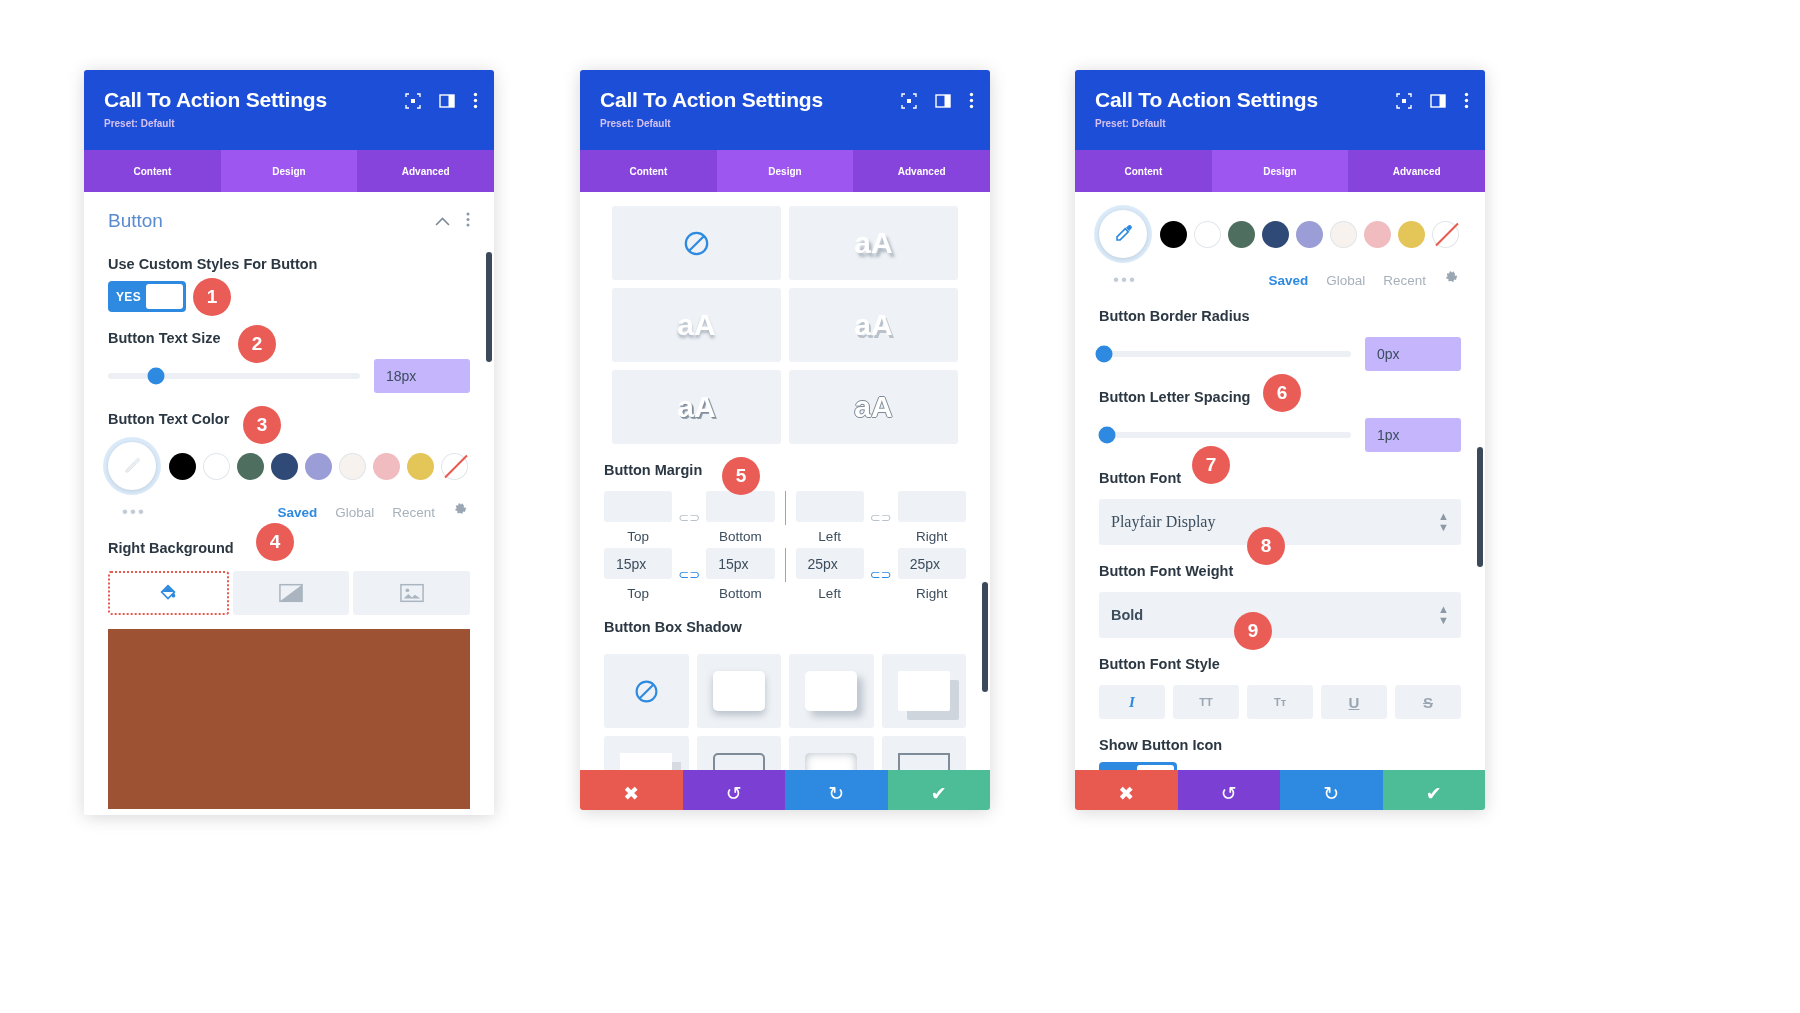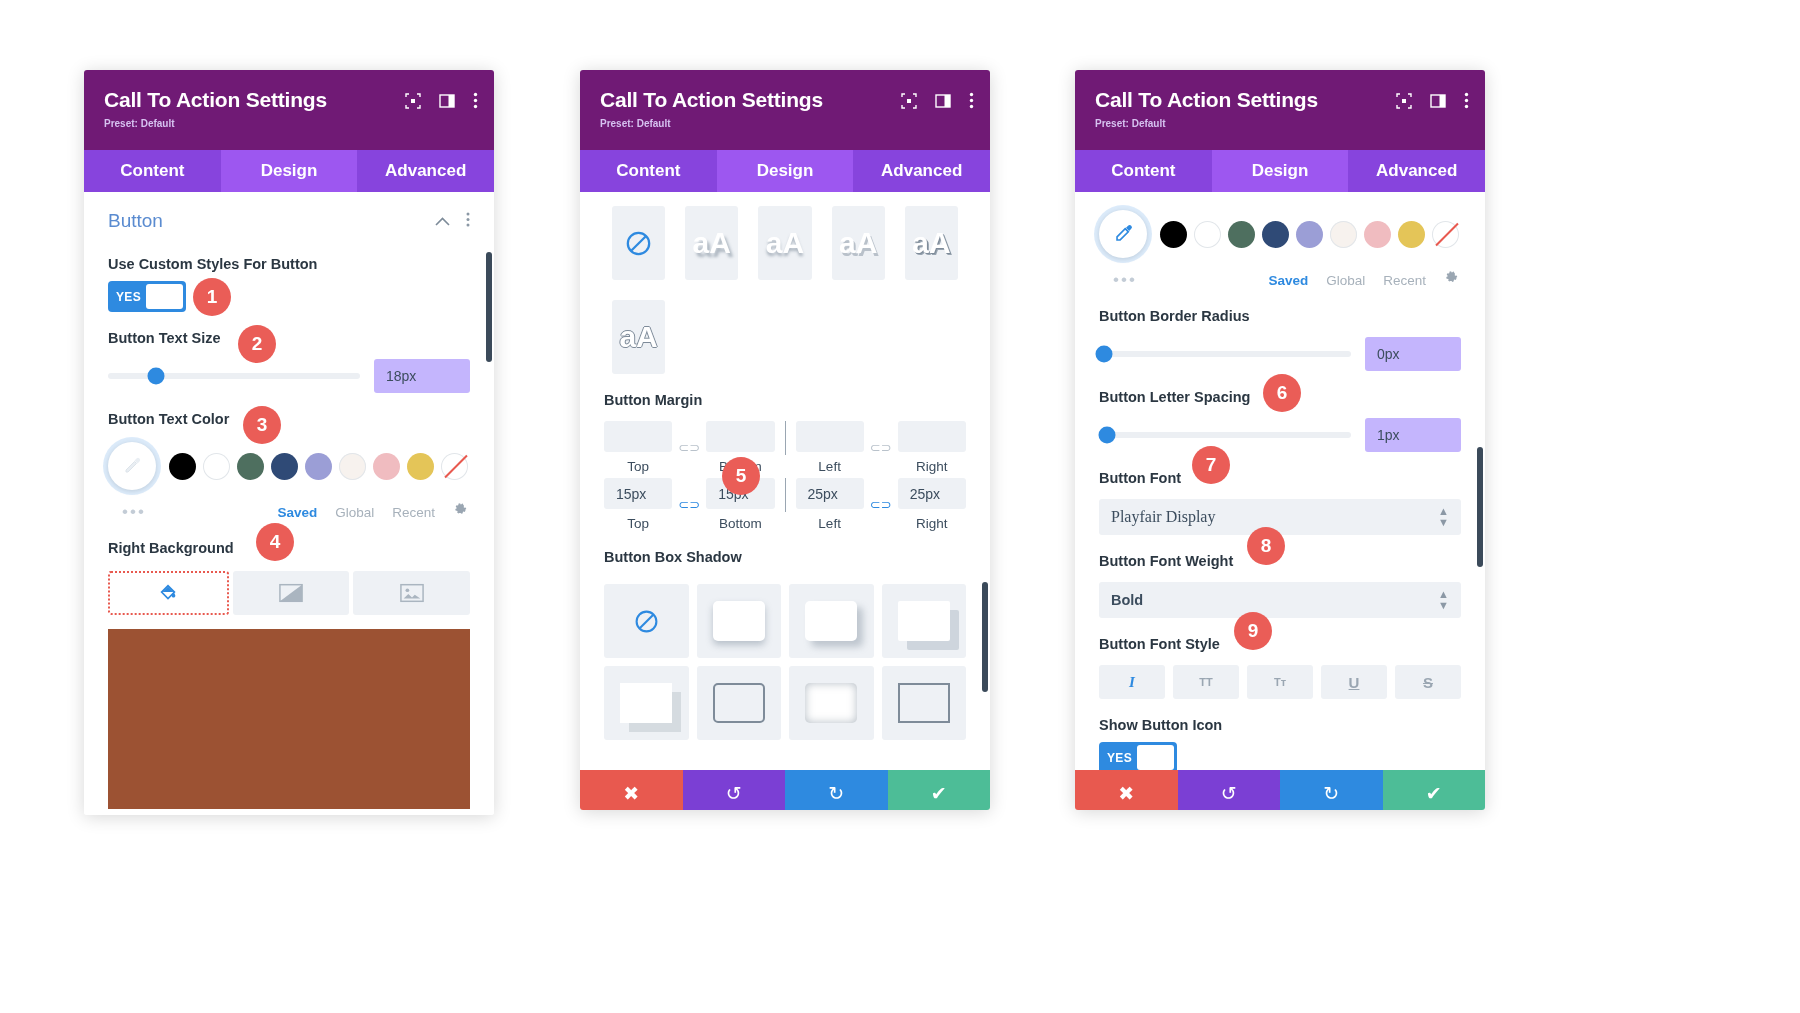--- a/index.html
+++ b/index.html
@@ -17,21 +17,21 @@
     box-shadow: 0 2px 18px rgba(0,0,0,0.16);
     border-radius: 3px;
     overflow: hidden;
   }
   #panel-1 { left: 84px; top: 70px; height: 745px; }
   #panel-2 { left: 580px; top: 70px; height: 740px; }
   #panel-3 { left: 1075px; top: 70px; height: 740px; }
 
   
   .p-header {
-    background: #701a75;
+    background: #1d4ed8;
     padding: 18px 20px 14px 20px;
     position: relative;
     height: 80px;
   }
   .p-title {
     color: #fff; font-size: 21px; font-weight: bold;
     letter-spacing: -0.2px;
   }
   .p-preset {
     color: #d6c2f0; font-size: 10px; font-weight: bold;
@@ -40,21 +40,21 @@
   .hdr-icons {
     position: absolute; right: 16px; top: 22px;
     display: flex; gap: 18px; align-items: center;
   }
   .hdr-icons svg { display: block; }
 
   
   .p-tabs { display: flex; background: #8744dd; height: 42px; }
   .p-tab {
     flex: 1; display: flex; align-items: center; justify-content: center;
-    color: #ffffff; font-size: 17px; font-weight: bold;
+    color: #ffffff; font-size: 10px; font-weight: bold;
     cursor: pointer;
   }
   .p-tab.active { background: #9d57f0; }
 
   
   .p-body {
     position: relative;
     background: #fff;
     overflow: hidden;
   }
@@ -142,21 +142,21 @@
     display: flex; align-items: center; justify-content: center;
   }
   .bg-tab.sel {
     background: #fff; border: 2px dotted #e8594f;
   }
   .bg-swatch {
     margin-top: 14px; height: 180px; background: #9c5233;
   }
 
   
-  .grid3 { display: grid; grid-template-columns: repeat(5,1fr); gap: 20px; padding: 0 32px; margin-top: 14px; }
+  .grid3 { display: grid; grid-template-columns: repeat(2,1fr); gap: 8px; padding: 0 32px; margin-top: 14px; }
   .grid4 { display: grid; grid-template-columns: repeat(4,1fr); gap: 8px; padding: 0 24px; margin-top: 10px; }
   .cell {
     background: #eef1f5; border-radius: 3px; height: 74px;
     display: flex; align-items: center; justify-content: center;
     position: relative; overflow: hidden;
   }
   .cell .aA {
     font-size: 30px; font-weight: bold; color: #ffffff;
     font-family: "Liberation Sans", sans-serif;
   }
@@ -185,21 +185,21 @@
     display: flex; align-items: center; padding-left: 12px;
     font-size: 14px; color: #3c4d5e;
   }
   .sp-lab { font-size: 13.5px; color: #3c4d5e; margin-top: 7px; }
   .link-ico { width: 34px; text-align: center; color: #b9c2cb; font-size: 13px; }
   .link-ico.on { color: #2e8ae0; }
   .vdiv { width: 1px; background: #9aa6b2; height: 34px; margin: 0 10px; flex: none; }
 
   
   .select {
-    height: 36px; background: #eef1f5; border-radius: 3px; margin-top: 4px;
+    height: 46px; background: #eef1f5; border-radius: 3px; margin-top: 4px;
     display: flex; align-items: center; justify-content: space-between;
     padding: 0 12px; font-size: 14.5px; color: #3c4d5e;
   }
   .select.serif { font-family: "Liberation Serif", serif; font-size: 16px; }
   .select.bold { font-weight: bold; }
   .caret { color: #8b98a5; font-size: 11px; line-height: 1; }
 
   
   .fs-row { display: flex; gap: 8px; margin-top: 4px; }
   .fs-btn {

